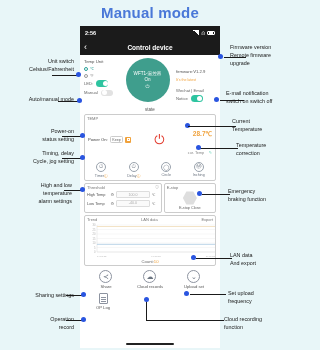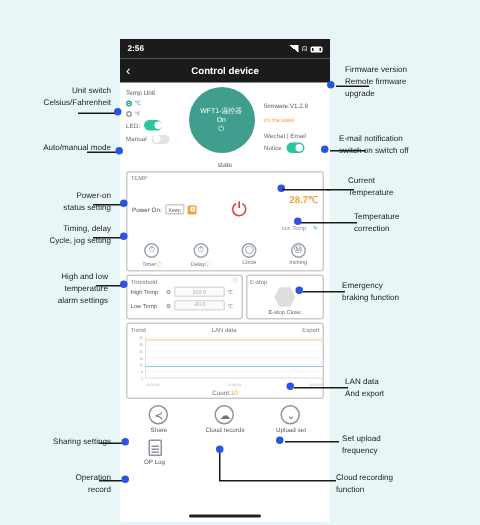--- a/index.html
+++ b/index.html
@@ -194,20 +194,21 @@
   .anno.right { text-align: left; }
   .lead { position: absolute; background: #1a1a1a; height: 0.7px; }
   .lead.v { width: 0.7px; height: auto; }
   .dot { position: absolute; width: 5px; height: 5px; border-radius: 50%; background: #2a55e0; }
 </style>
 </head>
 <body>
 
 <div id="root">
 
+  <div class="page-title">Manual mode</div>
 
   <div class="phone">
 
     <div class="statusbar">
       <span class="clock">2:56</span>
       <span class="sbicons">
         <span class="sig"></span>
         <span class="wifi">⍝</span>
         <span class="batt"></span>
       </span>

